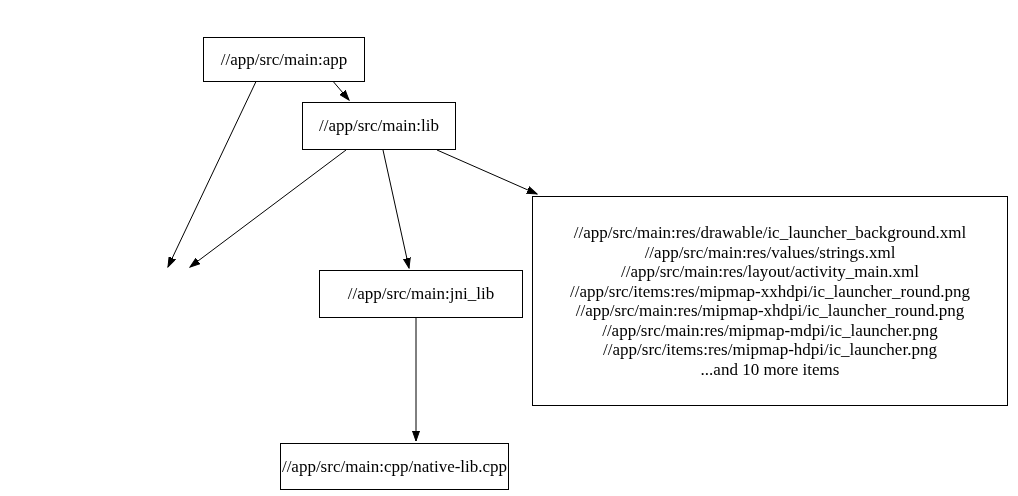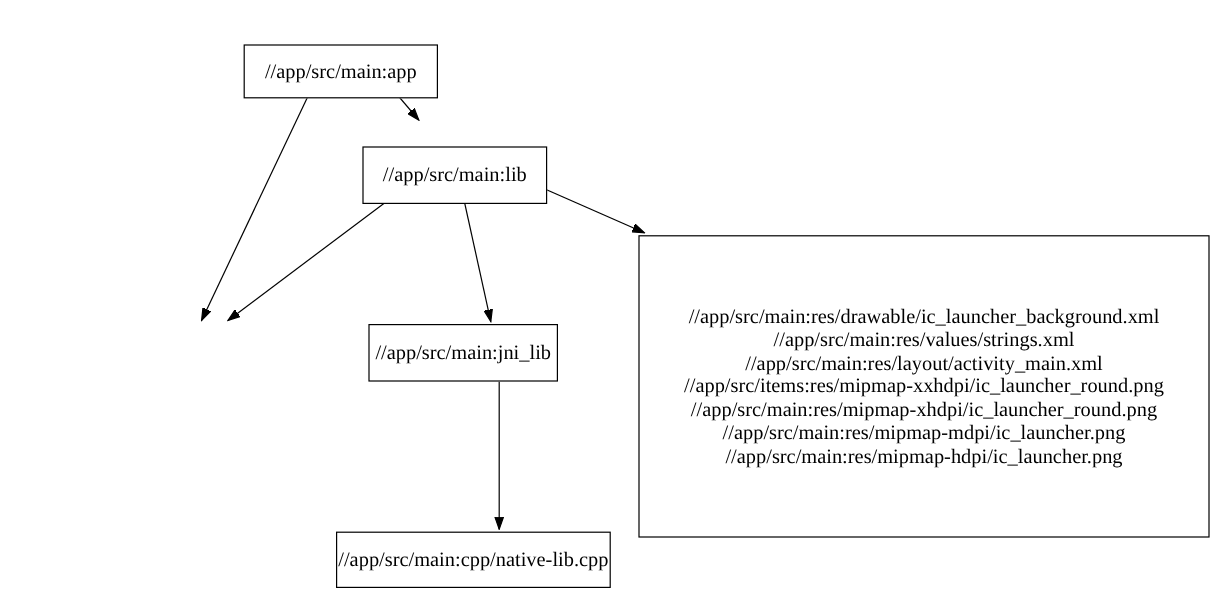--- a/index.html
+++ b/index.html
@@ -31,24 +31,24 @@
     font-size: 17px;
     display: flex;
     flex-direction: column;
     align-items: center;
     justify-content: center;
     text-align: center;
     white-space: nowrap;
     line-height: 19.5px;
   }
   #node-app            { left: 203px; top: 5px;   width: 162px; height: 45px; margin-top: 32px; }
-  #node-lib            { left: 302px; top: 102px; width: 154px; height: 48px; margin-top: 20px; }
+  #node-lib            { left: 302px; top: 102px; width: 154px; height: 48px; }
   #node-manifest       { left: 6px;   top: 270px; width: 296px; height: 47px; }
-  #node-jni-lib        { left: 307px; top: 270px; width: 158px; height: 48px; }
-  #node-resources      { left: 532px; top: 196px; width: 476px; height: 252px; }
+  #node-jni-lib        { left: 319px; top: 270px; width: 204px; height: 48px; }
+  #node-resources      { left: 532px; top: 196px; width: 476px; height: 210px; }
   #node-native-cpp     { left: 280px; top: 443px; width: 229px; height: 47px; }
   .node .line { display: block; }
 </style>
 </head>
 <body>
 
 <div id="graph">
 
   <svg id="edges-layer" viewBox="0 0 1018 496" xmlns="http://www.w3.org/2000/svg">
     <defs>
@@ -77,20 +77,21 @@
     <span class="line">//app/src/main:jni_lib</span>
   </div>
 
   <div class="node" id="node-resources">
     <span class="line">//app/src/main:res/drawable/ic_launcher_background.xml</span>
     <span class="line">//app/src/main:res/values/strings.xml</span>
     <span class="line">//app/src/main:res/layout/activity_main.xml</span>
     <span class="line">//app/src/items:res/mipmap-xxhdpi/ic_launcher_round.png</span>
     <span class="line">//app/src/main:res/mipmap-xhdpi/ic_launcher_round.png</span>
     <span class="line">//app/src/main:res/mipmap-mdpi/ic_launcher.png</span>
-    <span class="line">//app/src/main:res/mipmap-hdpi/ic_launcher.png</span>
+    <span class="line">//app/src/items:res/mipmap-hdpi/ic_launcher.png</span>
+    <span class="line">...and 10 more items</span>
   </div>
 
   <div class="node" id="node-native-cpp">
     <span class="line">//app/src/main:cpp/native-lib.cpp</span>
   </div>
 
 </div>
 
 </body></html>

